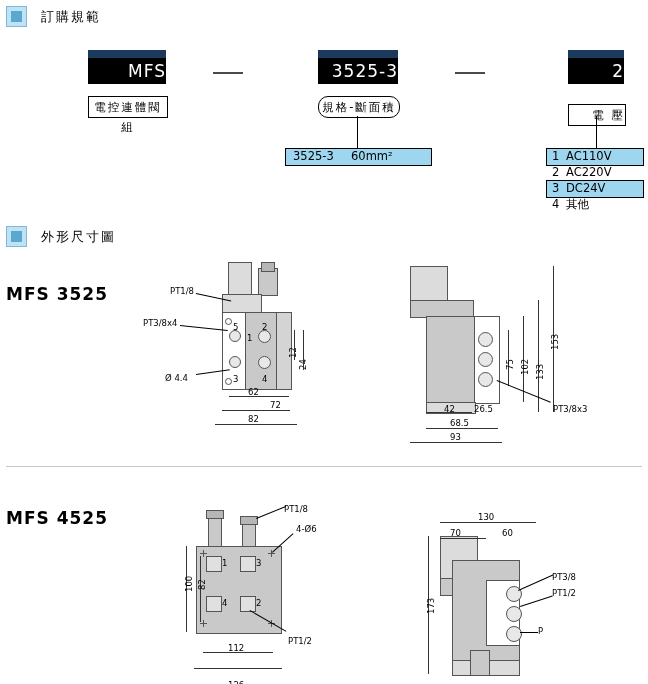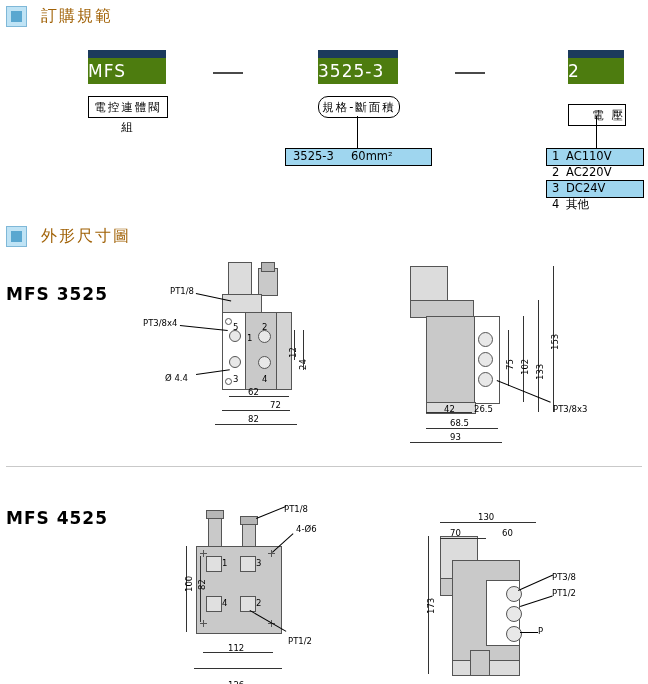--- a/index.html
+++ b/index.html
@@ -1,25 +1,25 @@
 <!DOCTYPE html>
 <html><head>
 <meta charset="utf-8">
 <style>
   html,body{margin:0;padding:0;}
   body{width:648px;height:684px;background:#ffffff;font-family:"DejaVu Sans","Liberation Sans",sans-serif;color:#000;position:relative;overflow:hidden;}
   .sec-head{position:absolute;display:flex;align-items:center;}
   .sec-marker{width:19px;height:19px;background:#bfe3f5;border:1px solid #7fb8d8;position:relative;}
   .sec-marker:after{content:"";position:absolute;left:4px;top:4px;width:11px;height:11px;background:#5aa7d0;}
-  .sec-title{margin-left:14px;font-size:16px;letter-spacing:2px;color:#a16207;font-family:Liberation Sans, sans-serif;}
+  .sec-title{margin-left:14px;font-size:13px;letter-spacing:2px;color:#000000;font-family:Liberation Sans, sans-serif;}
 
   
   .codebox{position:absolute;}
   .code-top{height:8px;background:#1b3a5c;}
-  .code-body{background:#4d7c0f;color:#ffffff;font-size:17px;text-align:left;letter-spacing:1px;line-height:26px;height:26px;}
+  .code-body{background:#000000;color:#ffffff;font-size:17px;text-align:right;letter-spacing:1px;line-height:26px;height:26px;}
   .code-label{position:absolute;border:1px solid #000;background:#fff;font-size:11.5px;text-align:center;line-height:20px;height:20px;letter-spacing:2px;}
   .dash{position:absolute;height:2px;background:#4a4a4a;}
   .vline{position:absolute;width:1px;background:#000;}
 
   .opt-table{position:absolute;font-size:11.5px;line-height:15px;}
   .opt-row{display:flex;}
   .opt-row .n{width:14px;}
   .opt-box{position:absolute;border:1px solid #000;}
 
   .model-name{position:absolute;font-size:17px;font-weight:bold;letter-spacing:1px;}

